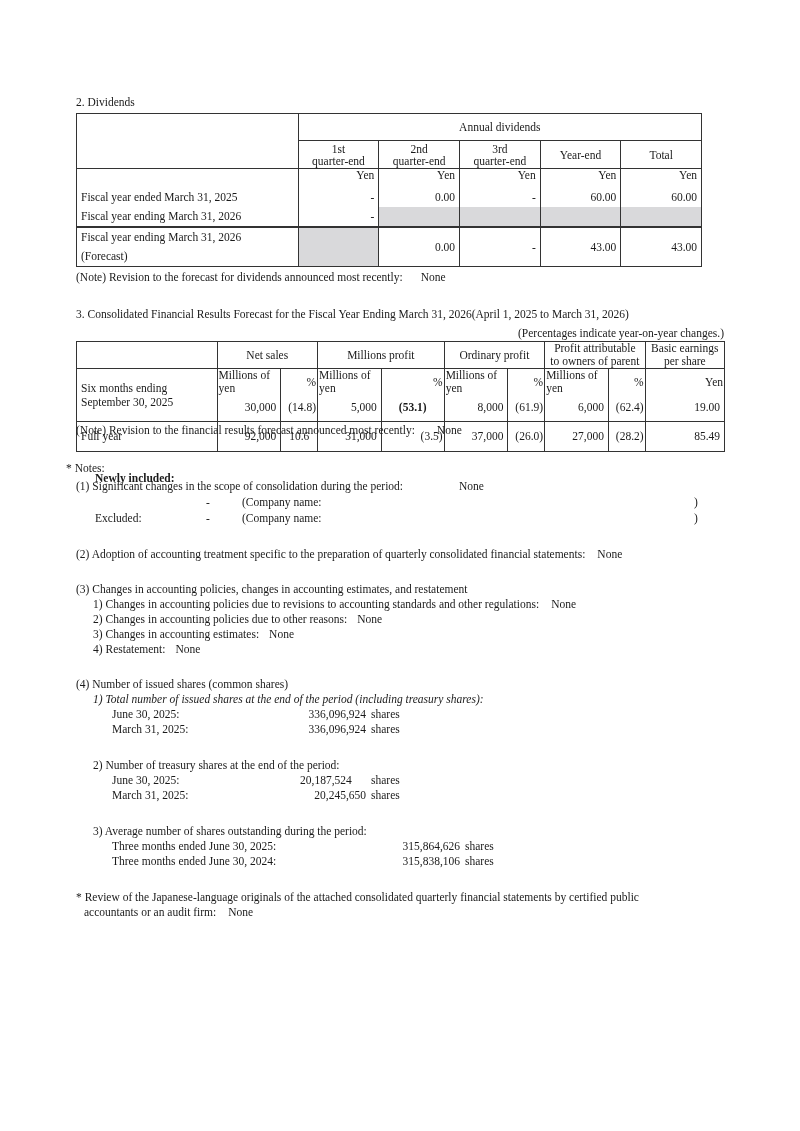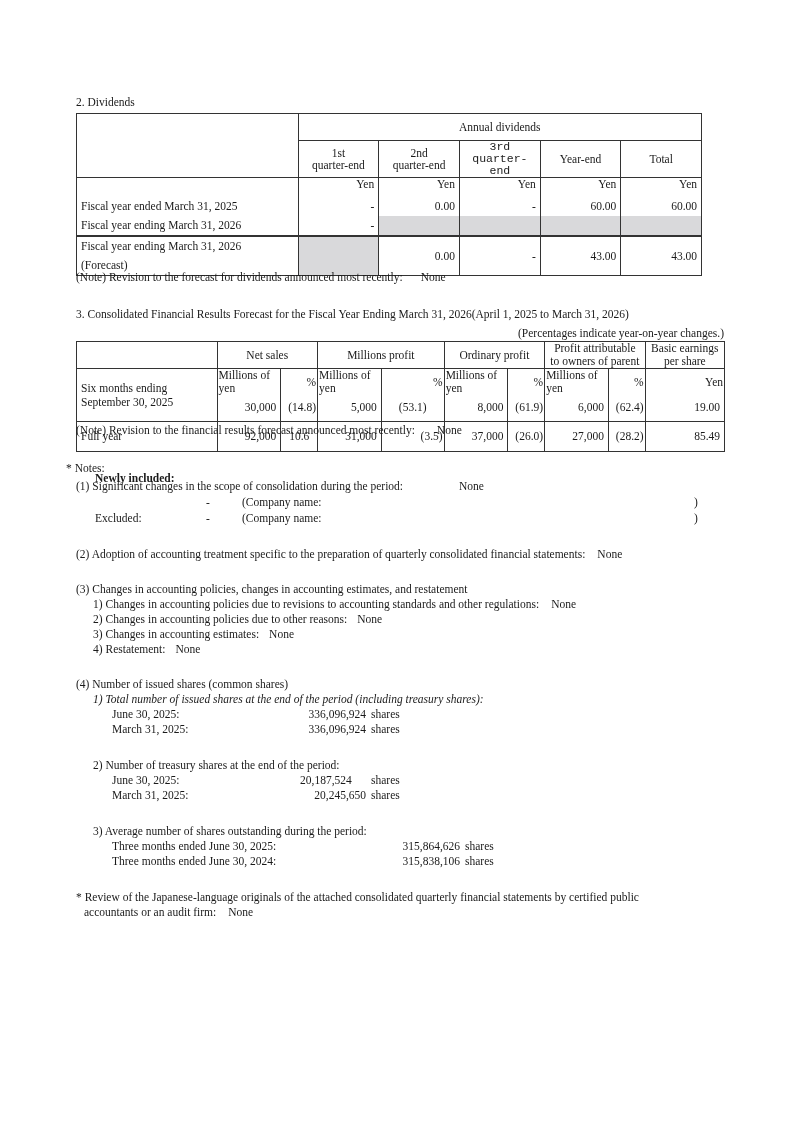--- a/index.html
+++ b/index.html
@@ -23,21 +23,21 @@
 
 <table style="left:76px;top:113px;width:626px;border:1.5px solid #333;" class="dt">
   <tbody>
       <tr style="height:27px;">
     <td rowspan="2" style="width:214px;"></td>
     <td colspan="5" class="c">Annual dividends</td>
   </tr>
   <tr style="height:28px;line-height:12px;">
     <td class="c" style="width:72px;"><span>1st</span><br><span>quarter-end</span></td>
     <td class="c" style="width:72px;"><span>2nd</span><br><span>quarter-end</span></td>
-    <td class="c" style="width:72px;font-family:Liberation Mono, monospace;"><span>3rd</span><br><span>quarter-end</span></td>
+    <td class="c" style="width:72px;"><span>3rd</span><br><span>quarter-end</span></td>
     <td class="c" style="width:72px;text-align:center;">Year-end</td>
     <td class="c" style="width:72px;">Total</td>
   </tr>
   <tr style="height:18px;">
     <td style="border-bottom:none;"></td>
     <td class="r unit" style="border-bottom:none;">Yen</td>
     <td class="r unit" style="border-bottom:none;">Yen</td>
     <td class="r unit" style="border-bottom:none;">Yen</td>
     <td class="r unit" style="border-bottom:none;">Yen</td>
     <td class="r unit" style="border-bottom:none;">Yen</td>
@@ -93,21 +93,21 @@
     <td class="small" style="padding:0 1px;border-bottom:none;width:62px;">Millions of yen</td>
     <td class="r small" style="padding:0 1px;border-bottom:none;width:34px;">%</td>
     <td class="small" style="padding:0 1px;border-bottom:none;width:62px;">Millions of yen</td>
     <td class="r small" style="padding:0 1px;border-bottom:none;width:34px;">%</td>
     <td class="r small" style="padding:0 1px;border-bottom:none;">Yen</td>
   </tr>
   <tr style="height:26px;">
     <td class="r" style="border-top:none;">30,000</td>
     <td class="r" style="border-top:none;padding:0 1px;">(14.8)</td>
     <td class="r" style="border-top:none;">5,000</td>
-    <td class="r" style="border-top:none;padding:0 17px;">(53.1)</td>
+    <td class="r" style="border-top:none;padding:0 17px;font-weight:bold;">(53.1)</td>
     <td class="r" style="border-top:none;">8,000</td>
     <td class="r" style="border-top:none;padding:0 1px;">(61.9)</td>
     <td class="r" style="border-top:none;">6,000</td>
     <td class="r" style="border-top:none;padding:0 1px;">(62.4)</td>
     <td class="r" style="border-top:none;">19.00</td>
   </tr>
   <tr style="height:14px;">
     <td>Full year</td>
     <td class="r">92,000</td>
     <td class="c" style="padding:0 1px;">10.6</td>

